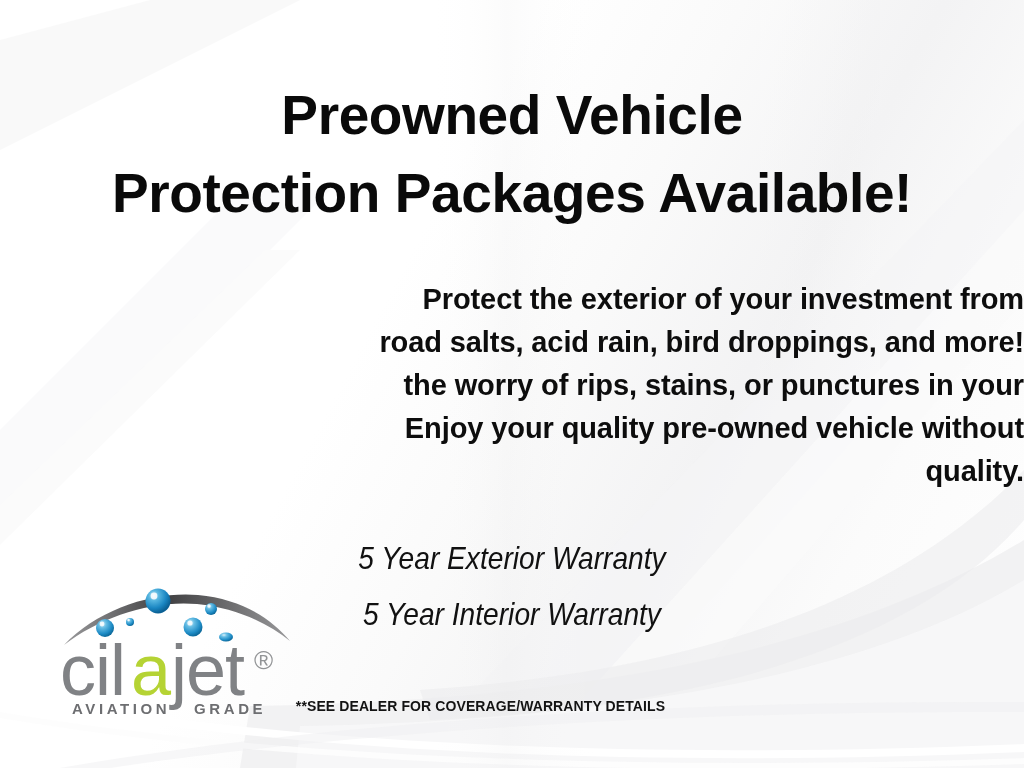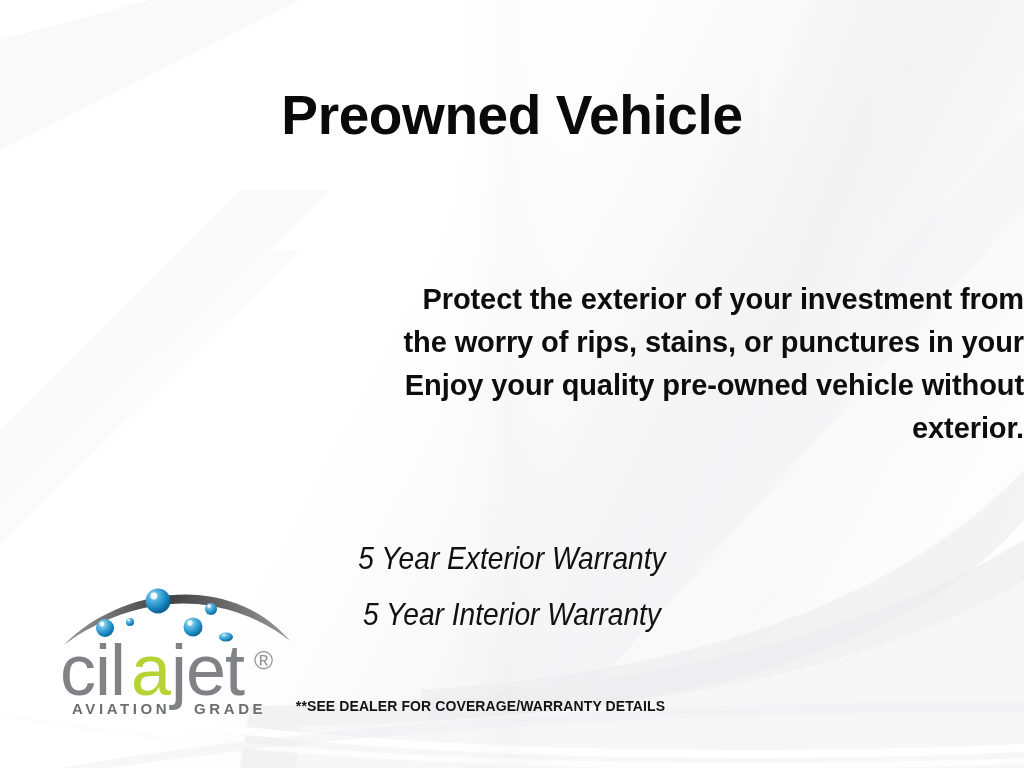--- a/index.html
+++ b/index.html
@@ -167,27 +167,29 @@
     <path d="M60,768 C300,726 640,700 1024,702 L1024,712 C650,710 320,736 110,768 Z" fill="#f0f0f1" opacity="0.5"></path>
 
     <rect x="430" y="0" width="170" height="768" fill="url(#gC)" opacity="0.18"></rect>
     <rect x="760" y="0" width="120" height="400" fill="url(#gA)" opacity="0.25"></rect>
   </svg>
 
   <div class="content">
 
     <div class="headline">
       <span class="hl-line">Preowned Vehicle</span>
+      <span class="hl-line">Protection Packages Available!</span>
     </div>
 
     <div class="body-copy">
       <span class="bc-line">Protect the exterior of your investment from</span>
+      <span class="bc-line">road salts, acid rain, bird droppings, and more!</span>
       <span class="bc-line">the worry of rips, stains, or punctures in your</span>
       <span class="bc-line">Enjoy your quality pre-owned vehicle without</span>
-      <span class="bc-line">exterior.</span>
+      <span class="bc-line">quality.</span>
     </div>
 
     <div class="warranty">
       <span class="w-line">5 Year Exterior Warranty</span>
       <span class="w-line">5 Year Interior Warranty</span>
     </div>
 
     <div class="disclaimer">**SEE DEALER FOR COVERAGE/WARRANTY DETAILS</div>
 
     <div class="logo">

